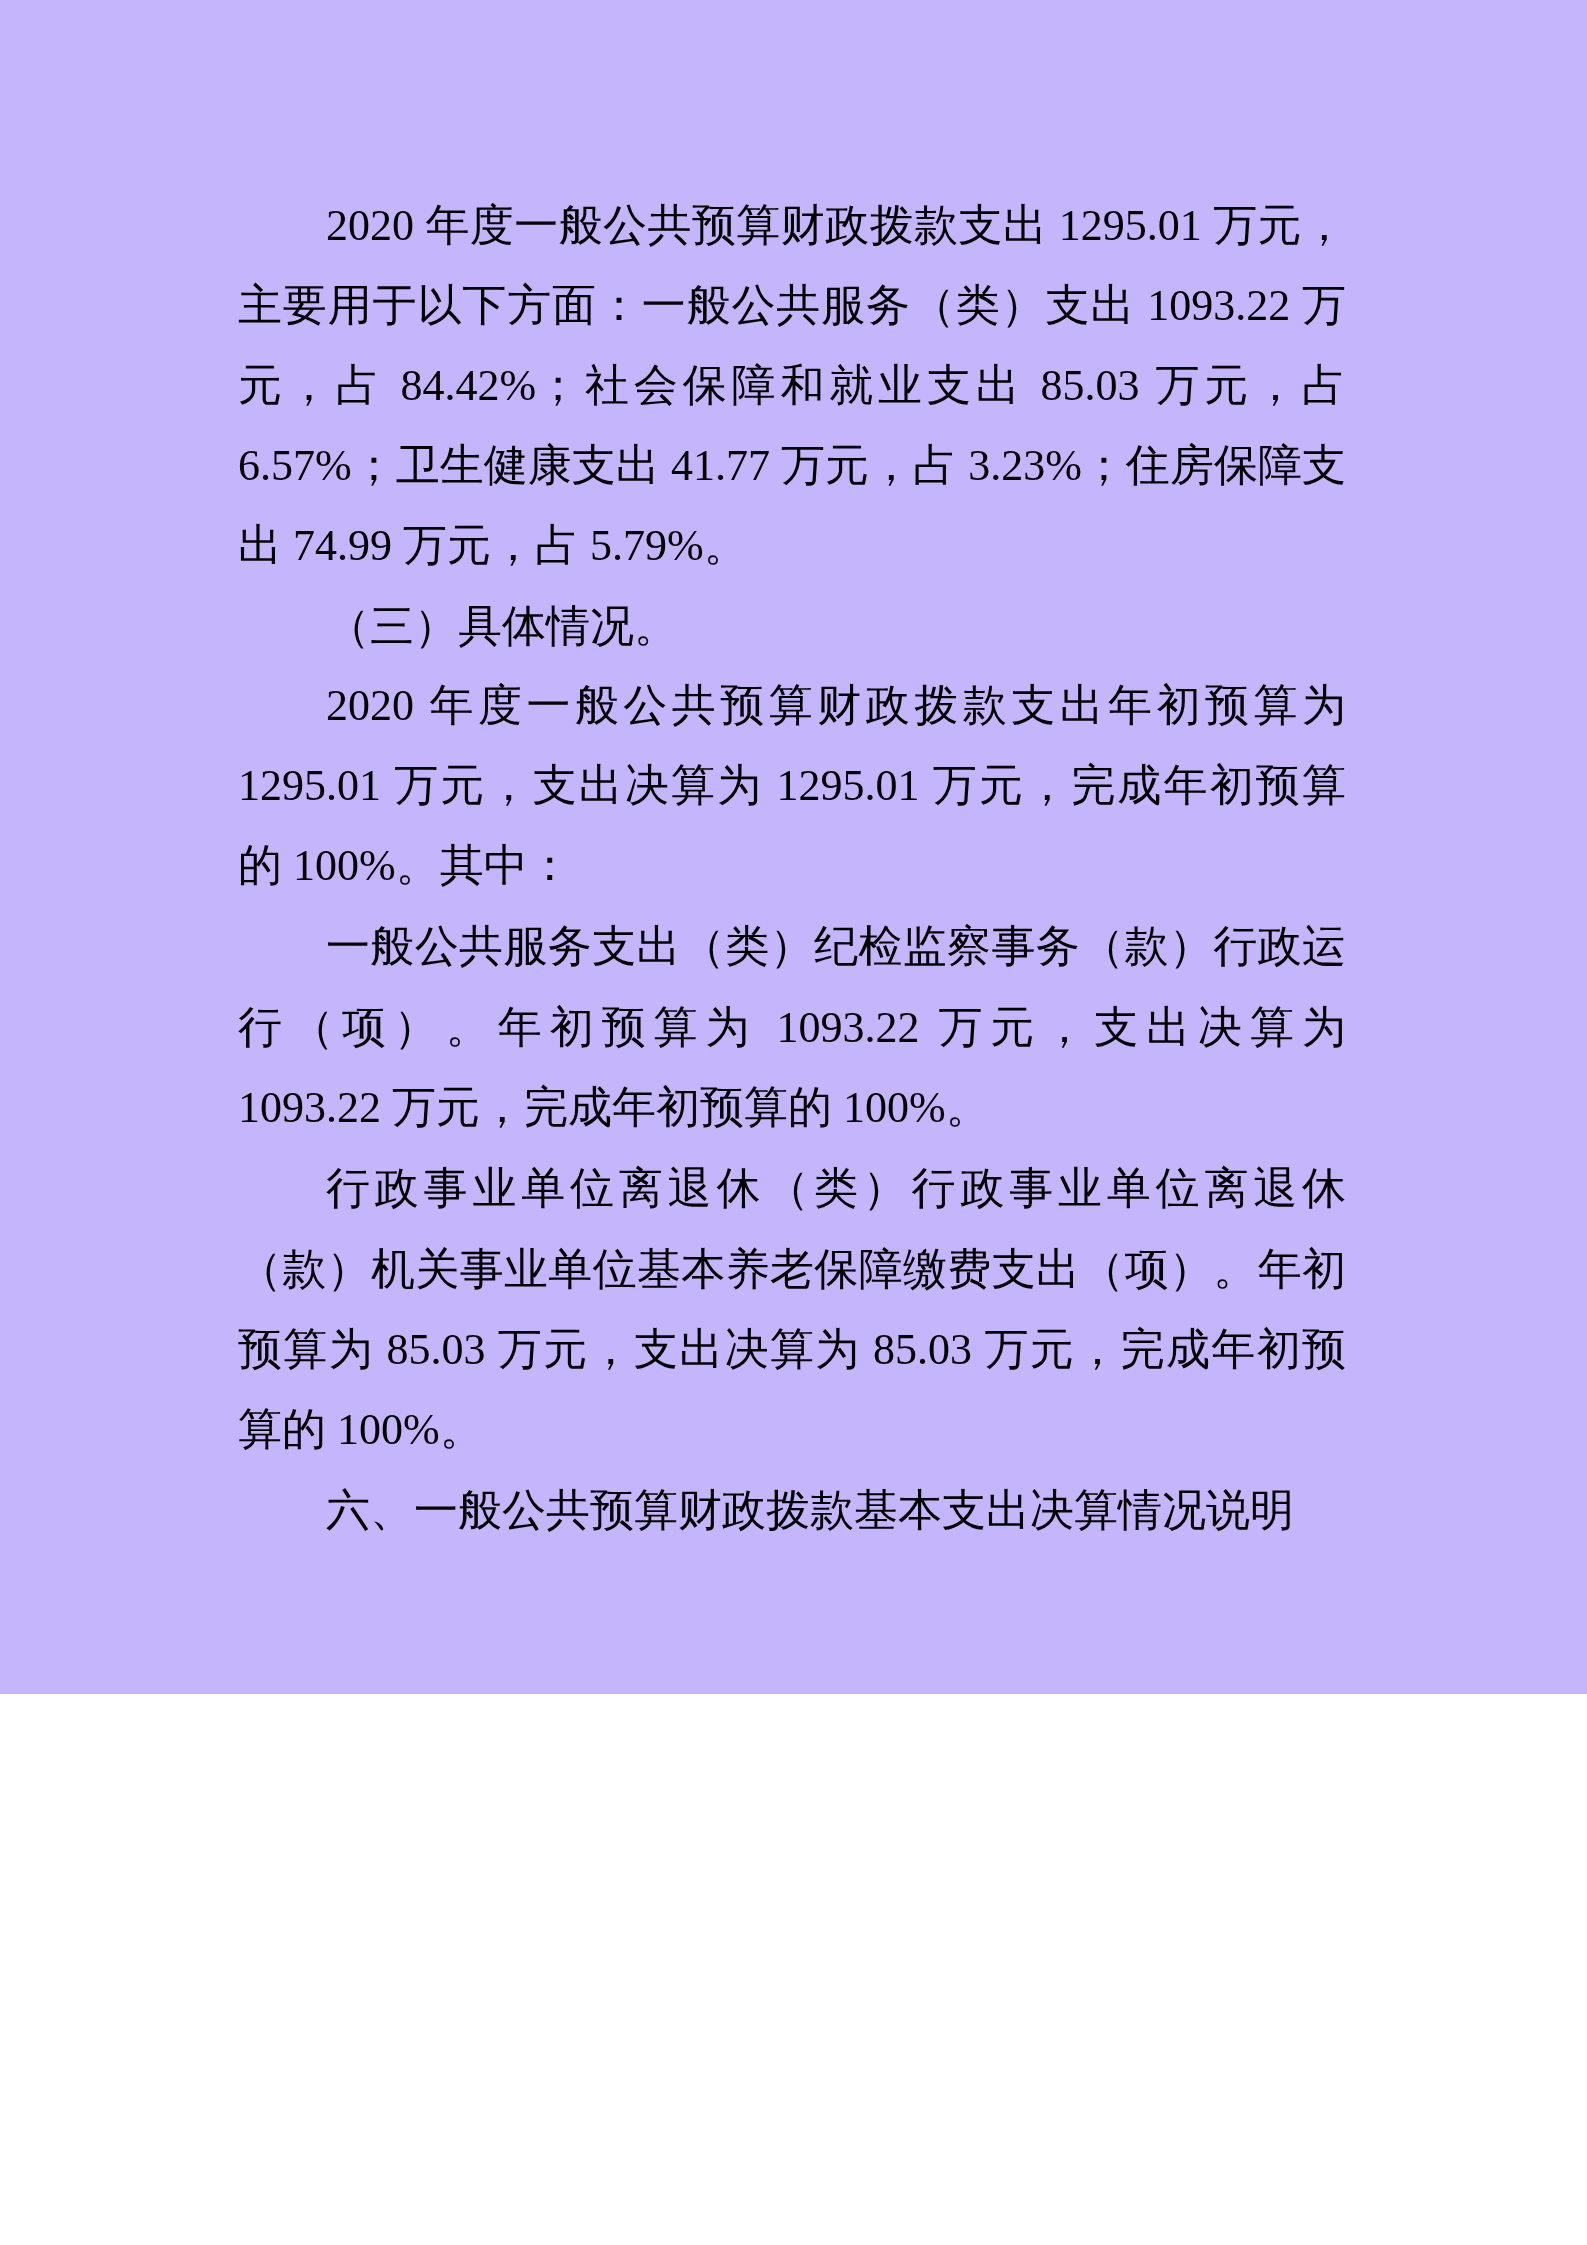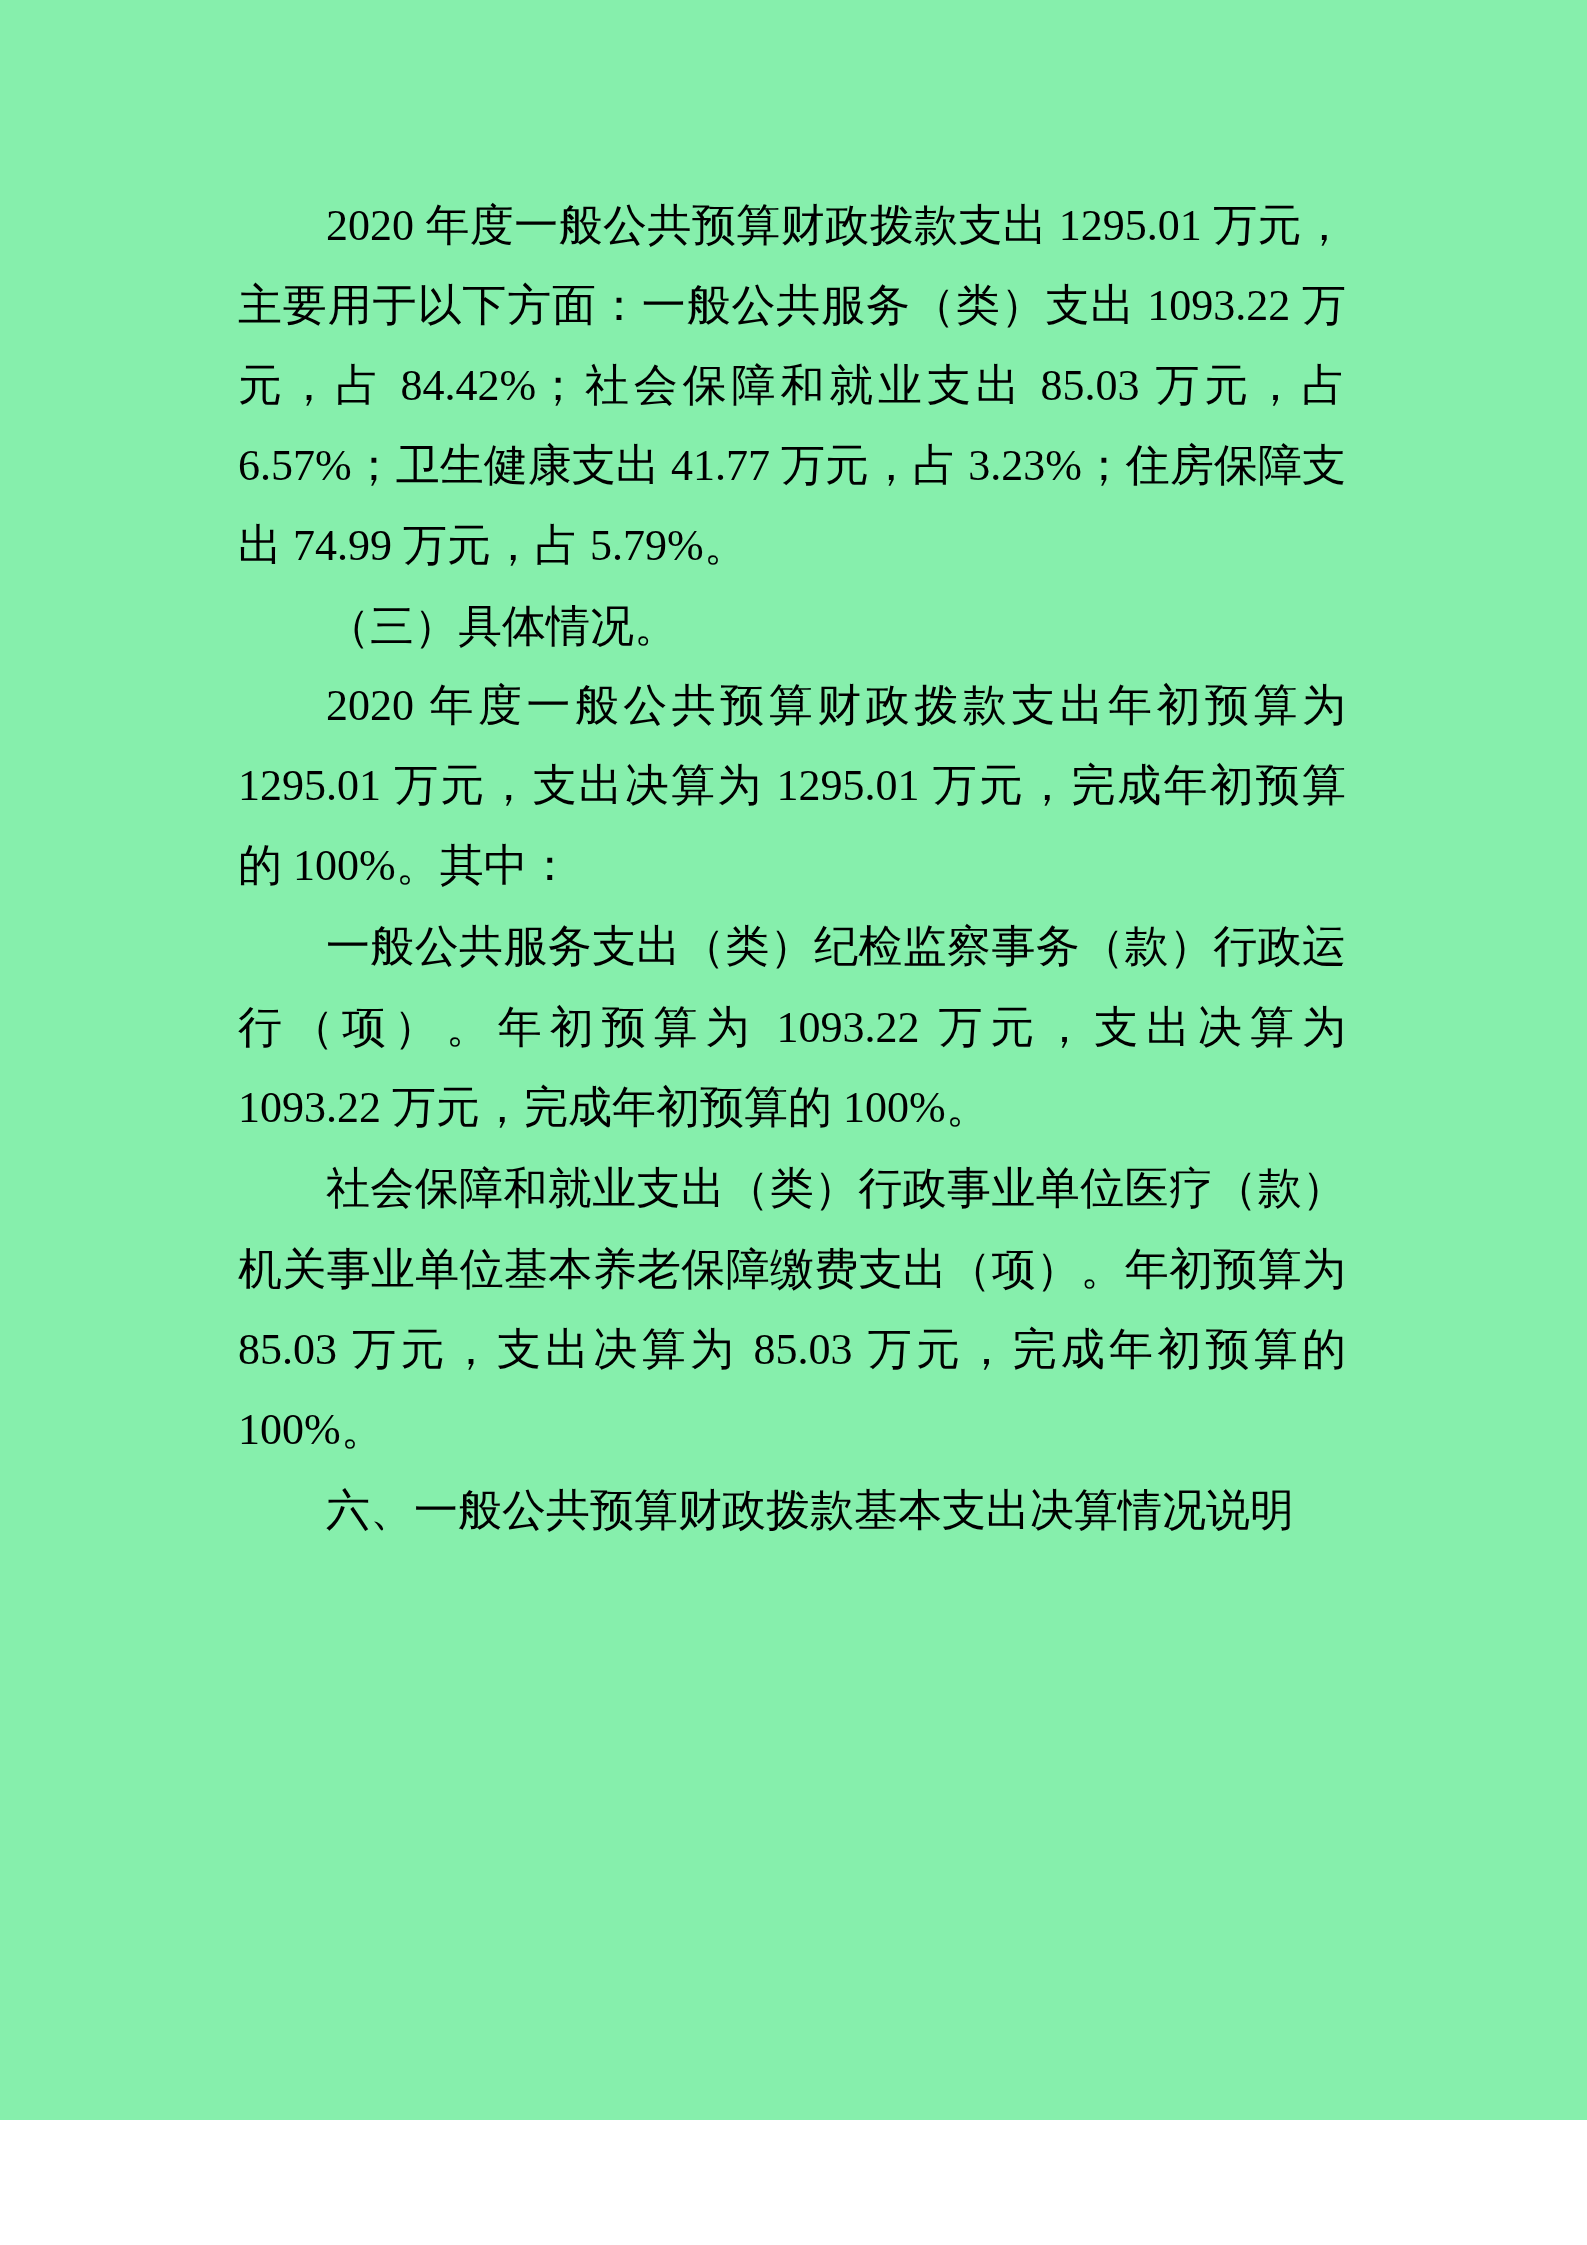--- a/index.html
+++ b/index.html
@@ -3,22 +3,22 @@
 <meta charset="utf-8">
 <style>
   html, body {
     margin: 0;
     padding: 0;
     background: #ffffff;
   }
   .page {
     position: relative;
     width: 1587px;
-    height: 2120px;
-    background: #86efac;
+    height: 1694px;
+    background: #c4b5fd;
     overflow: hidden;
   }
   .content {
     position: absolute;
     left: 238px;
     top: 186px;
     width: 1108px;
     color: #000000;
   }
   .para {
@@ -45,20 +45,20 @@
   <div class="content">
 
     <p class="para"><span>2020 年度一般公共预算财政拨款支出 1295.01 万元，主要用于以下方面：一般公共服务（类）支出 1093.22 万元，占 84.42%；社会保障和就业支出 85.03 万元，占 6.57%；卫生健康支出 41.77 万元，占 3.23%；住房保障支出 74.99 万元，占 5.79%。</span></p>
 
     <p class="para heading"><span>（三）具体情况。</span></p>
 
     <p class="para"><span>2020 年度一般公共预算财政拨款支出年初预算为 1295.01 万元，支出决算为 1295.01 万元，完成年初预算的 100%。其中：</span></p>
 
     <p class="para"><span class="lead">一般公共服务支出（类）纪检监察事务（款）行政运行（项）。</span><span>年初预算为 1093.22 万元，支出决算为 1093.22 万元，完成年初预算的 100%。</span></p>
 
-    <p class="para"><span class="lead">社会保障和就业支出（类）行政事业单位医疗（款）机关事业单位基本养老保障缴费支出（项）。</span><span>年初预算为 85.03 万元，支出决算为 85.03 万元，完成年初预算的 100%。</span></p>
+    <p class="para"><span class="lead">行政事业单位离退休（类）行政事业单位离退休（款）机关事业单位基本养老保障缴费支出（项）。</span><span>年初预算为 85.03 万元，支出决算为 85.03 万元，完成年初预算的 100%。</span></p>
 
 
 
     <p class="para heading"><span>六、一般公共预算财政拨款基本支出决算情况说明</span></p>
 
   </div>
 </div>
 
 </body></html>

